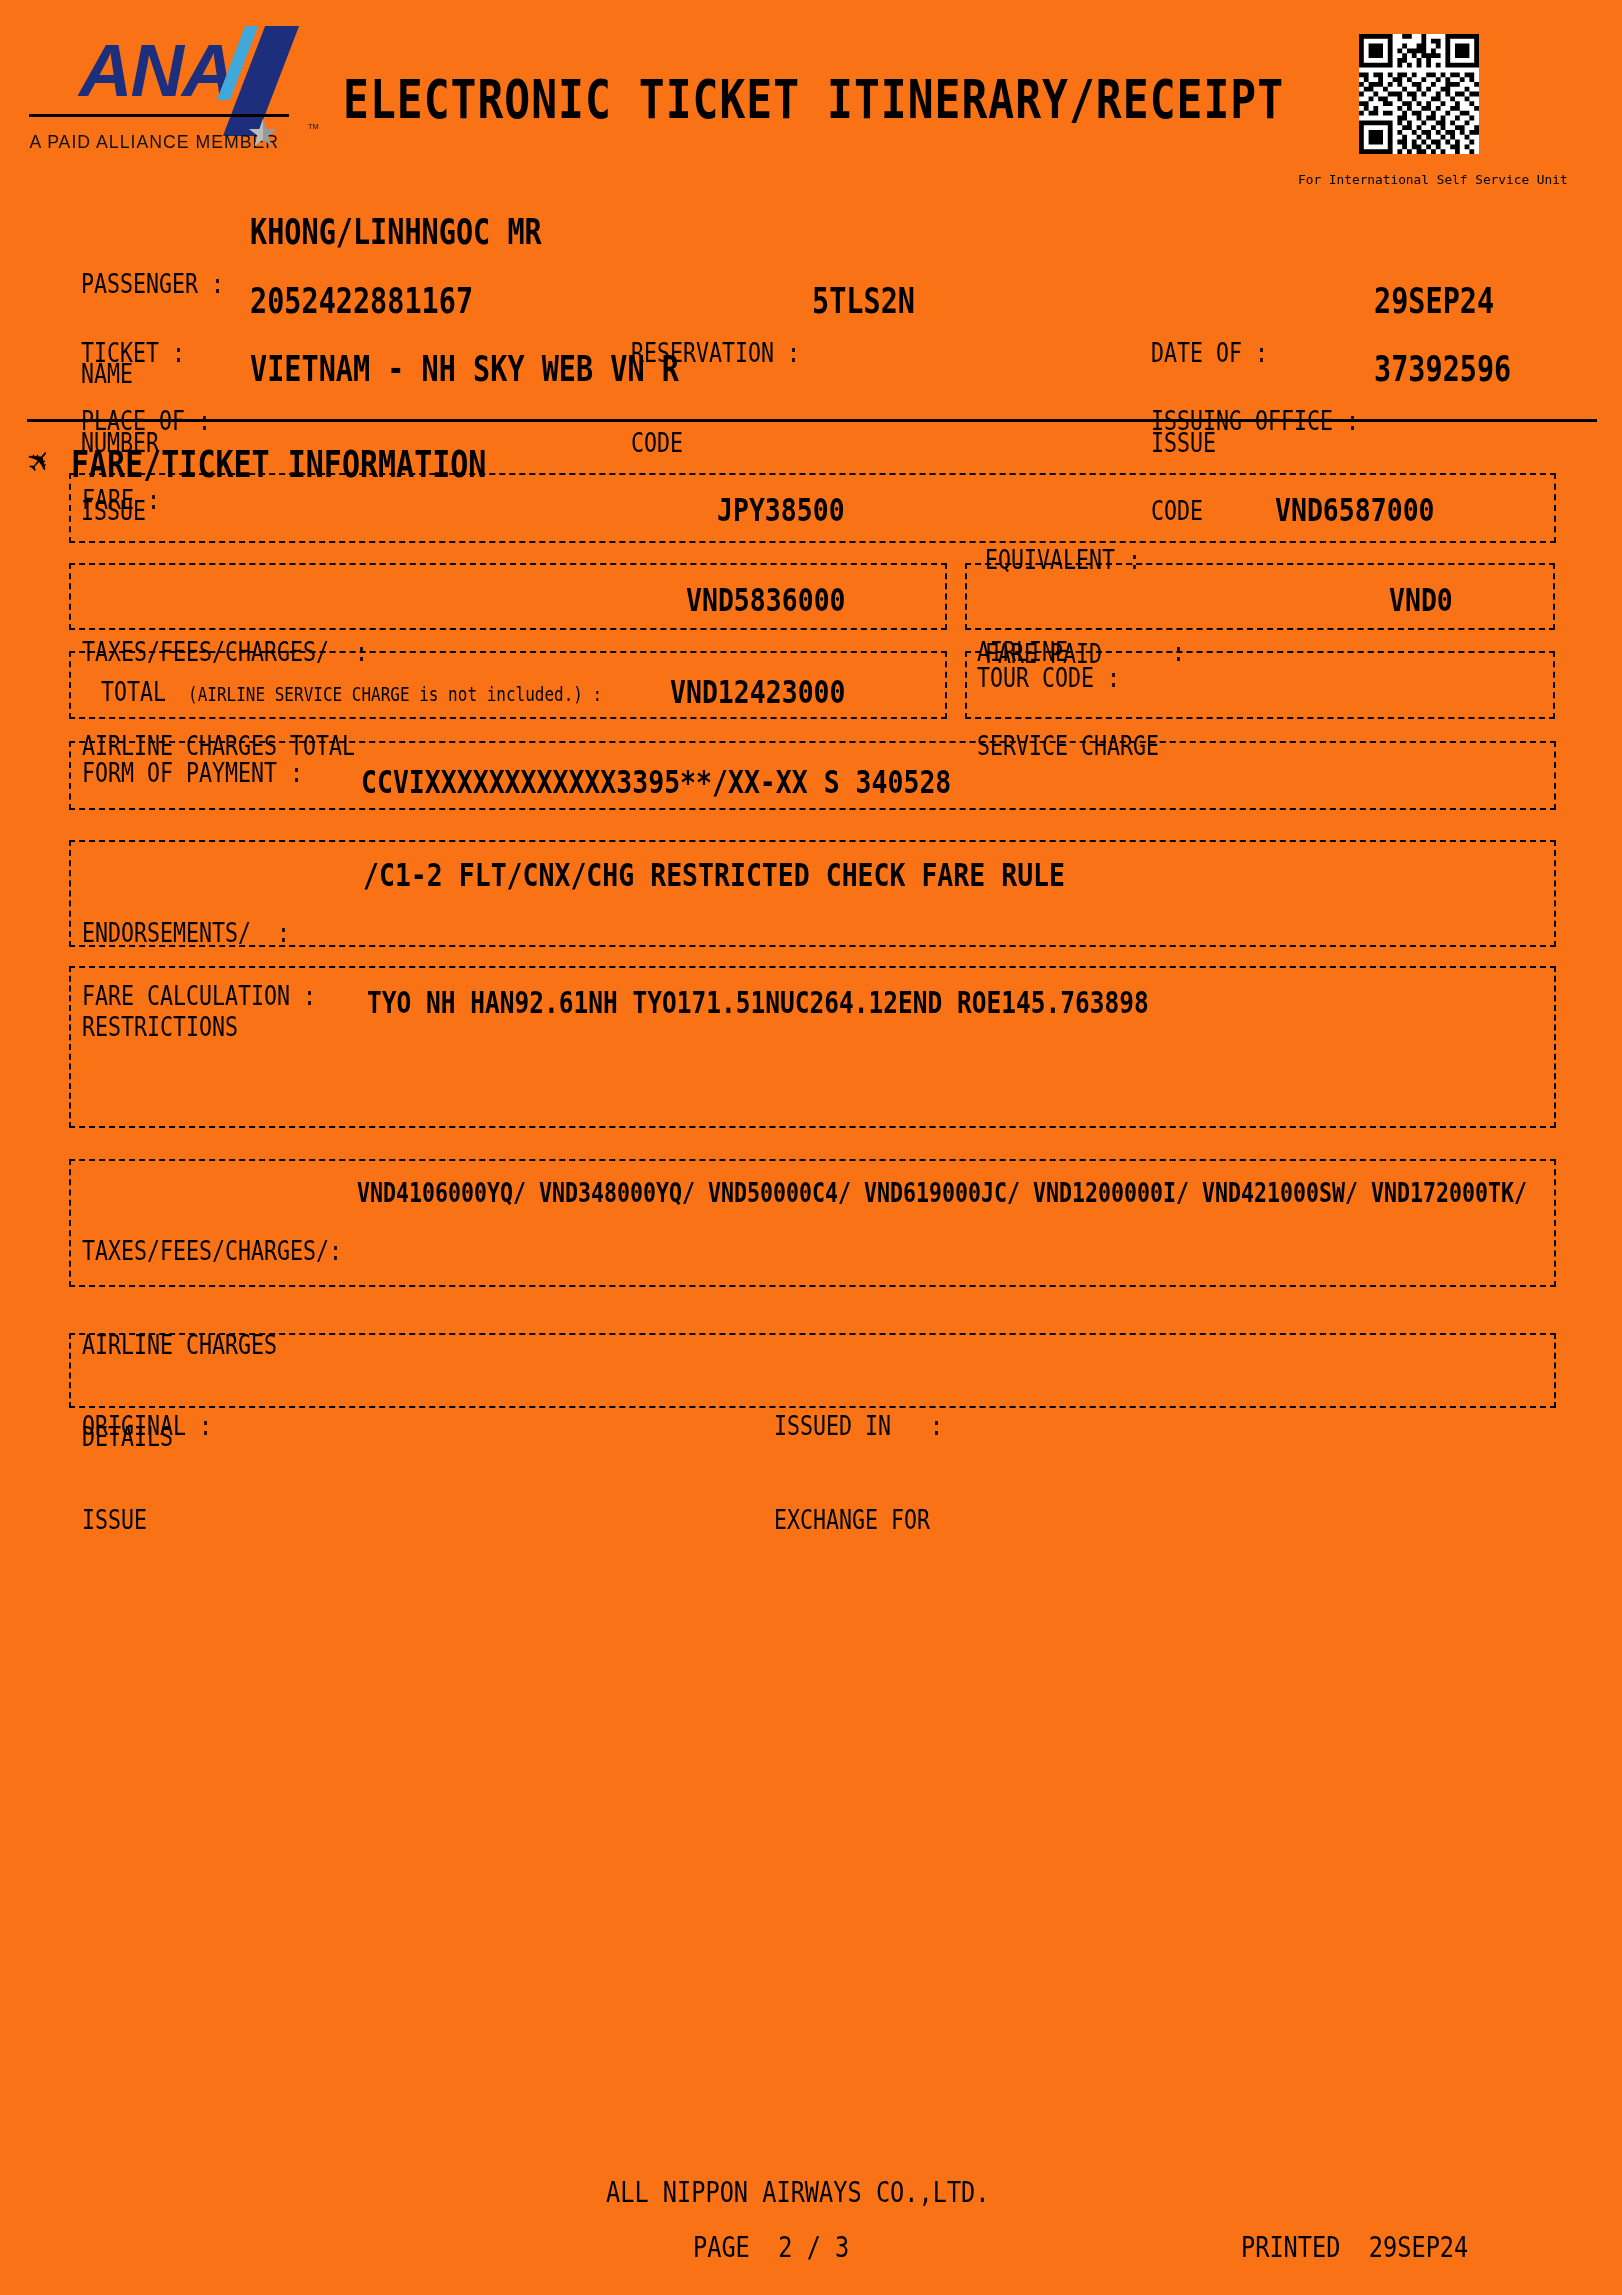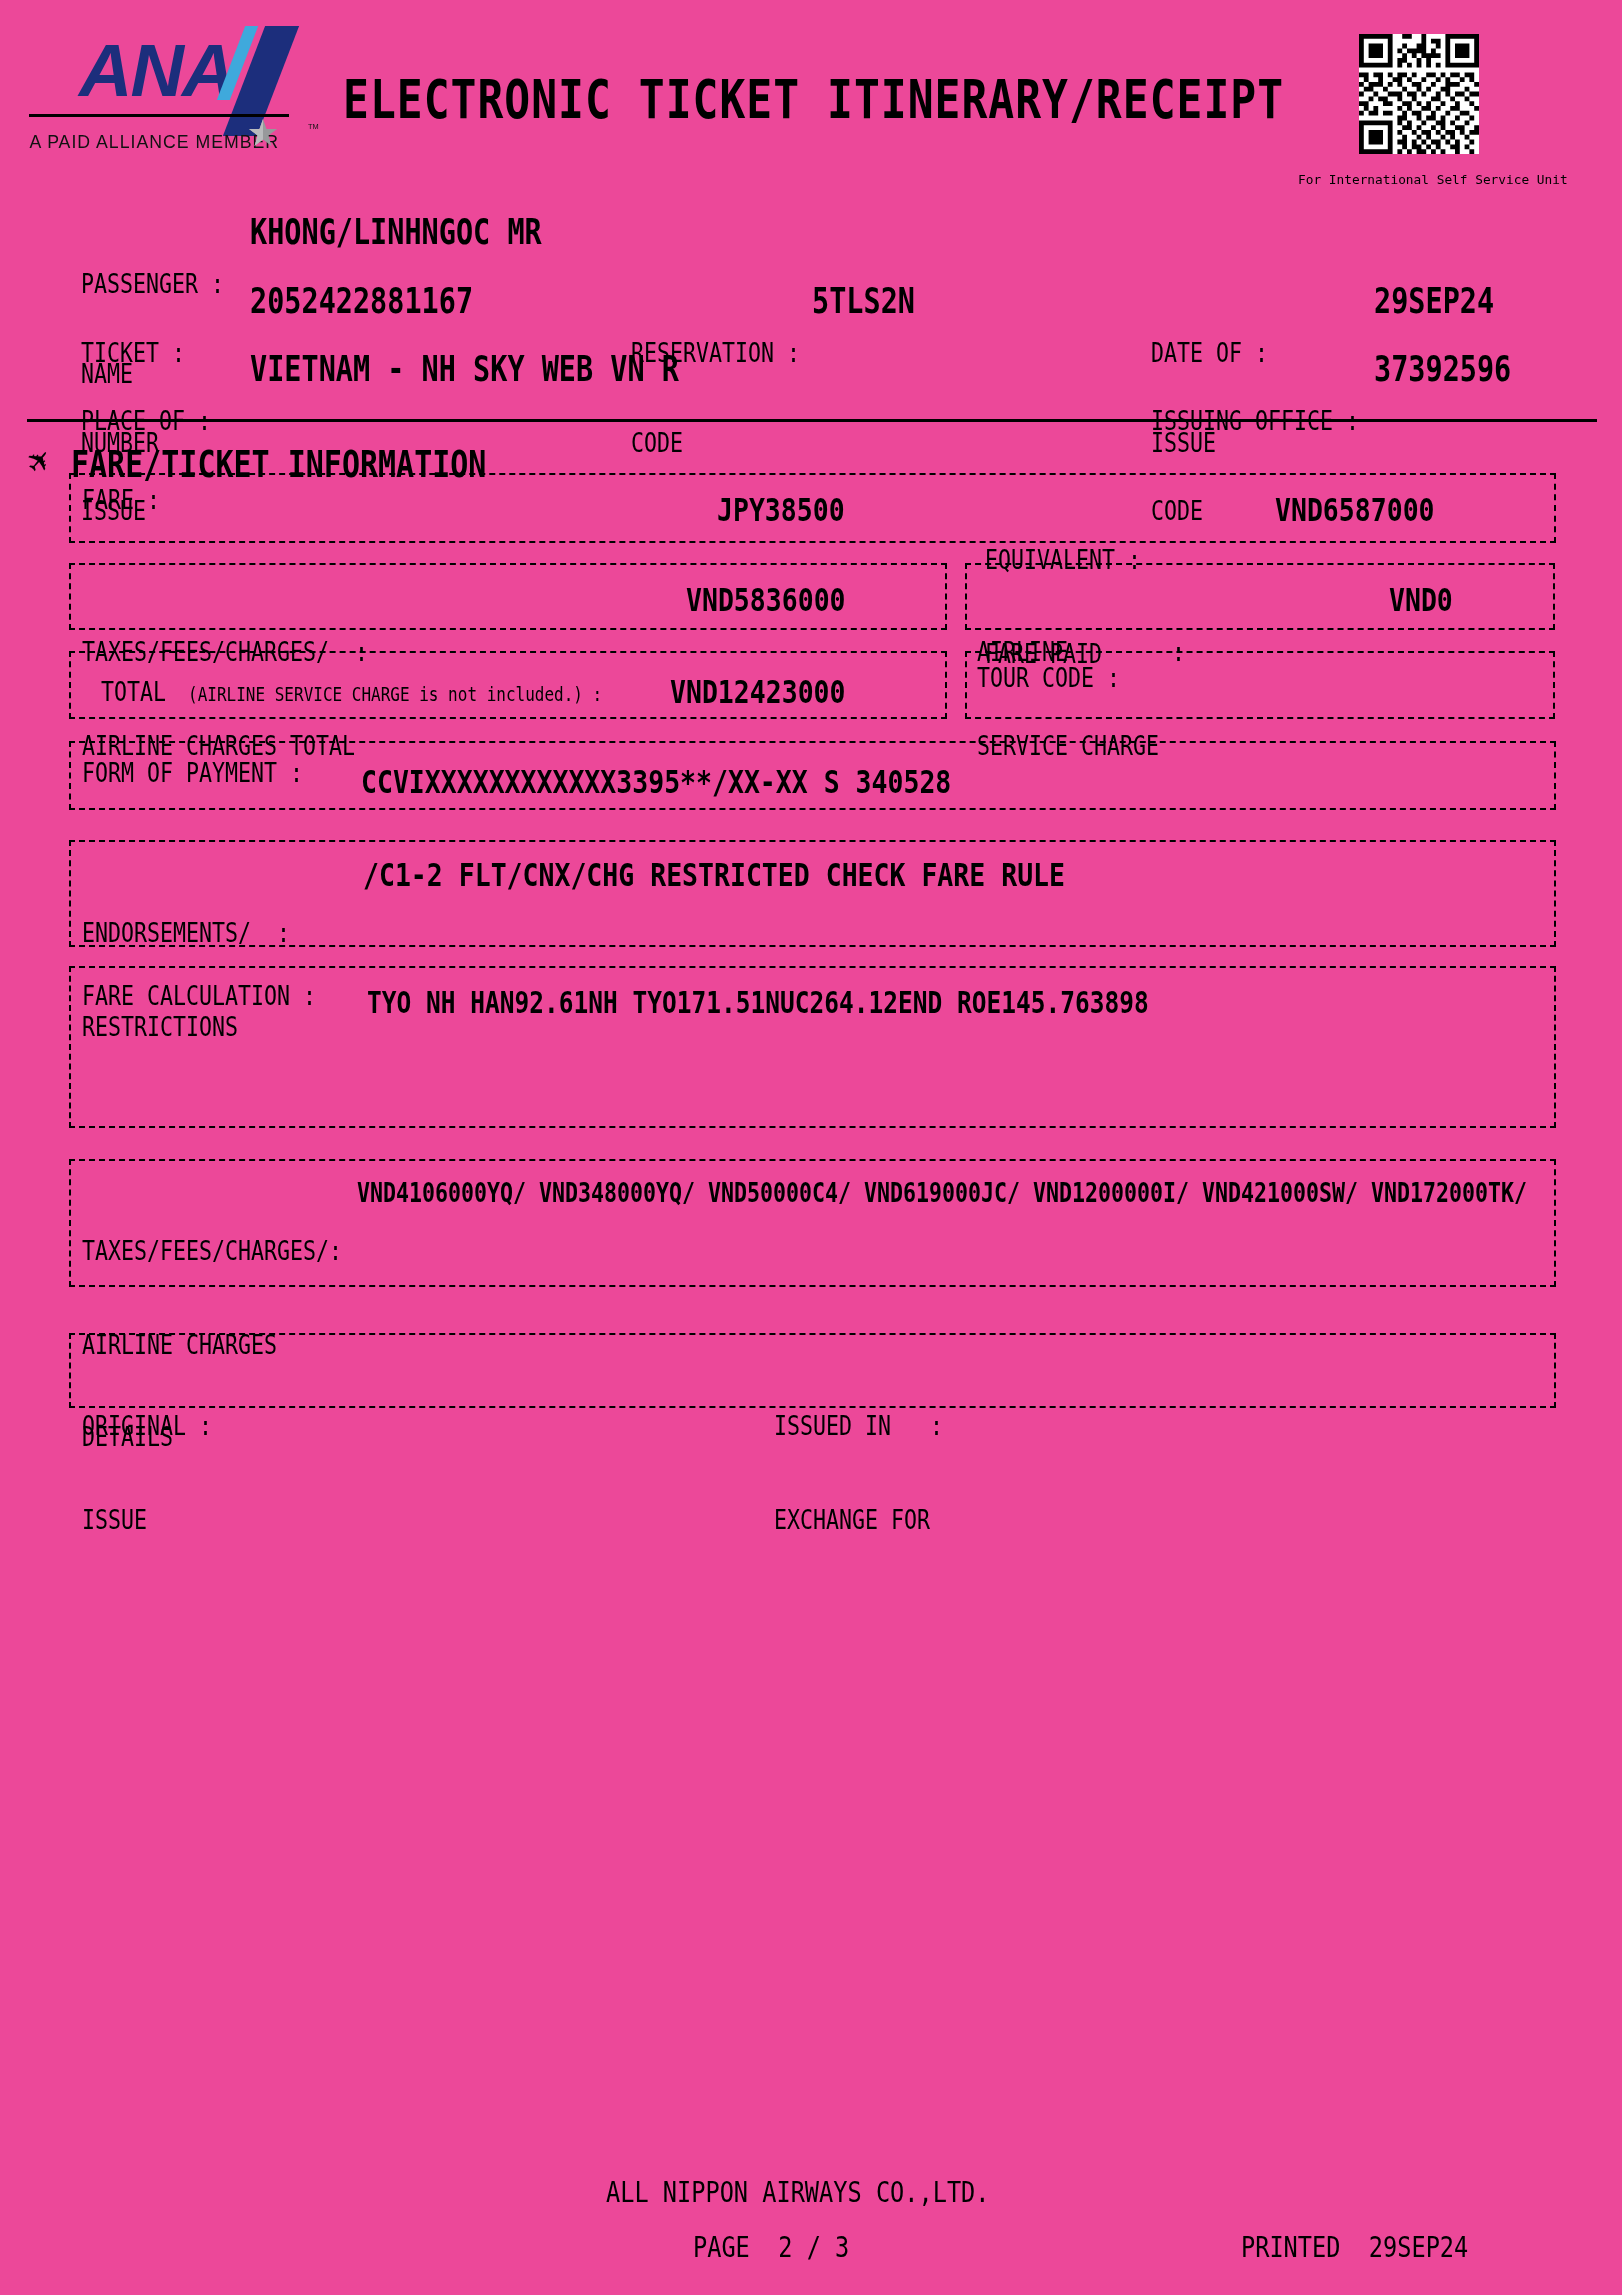--- a/index.html
+++ b/index.html
@@ -1,17 +1,17 @@
 <!DOCTYPE html>
 <html style="font-size:7.9px"><head>
 <meta charset="utf-8">
 <style>
   html,body { margin:0; padding:0; background:#ffffff; }
   .page {
-    position:relative; width:1622px; height:2295px; background:#ec4899;
+    position:relative; width:1622px; height:2295px; background:#f97316;
     font-family:"DejaVu Sans Mono", monospace; color:#000; overflow:hidden;
   }
   .abs  { position:absolute; }
   .mono { font-family:"DejaVu Sans Mono", monospace; white-space:pre; }
   .sans { font-family:"Liberation Sans", sans-serif; }
   .sq   { transform:scaleY(1.22); transform-origin:left top; }
   .lbl  { font-size:21.6px; line-height:25.5px; font-weight:normal; }
   .ilbl { font-size:21.6px; line-height:24.5px; font-weight:normal; }
   .ival { font-size:28.5px; font-weight:bold; }
   .bval { font-size:26.5px; font-weight:bold; }

